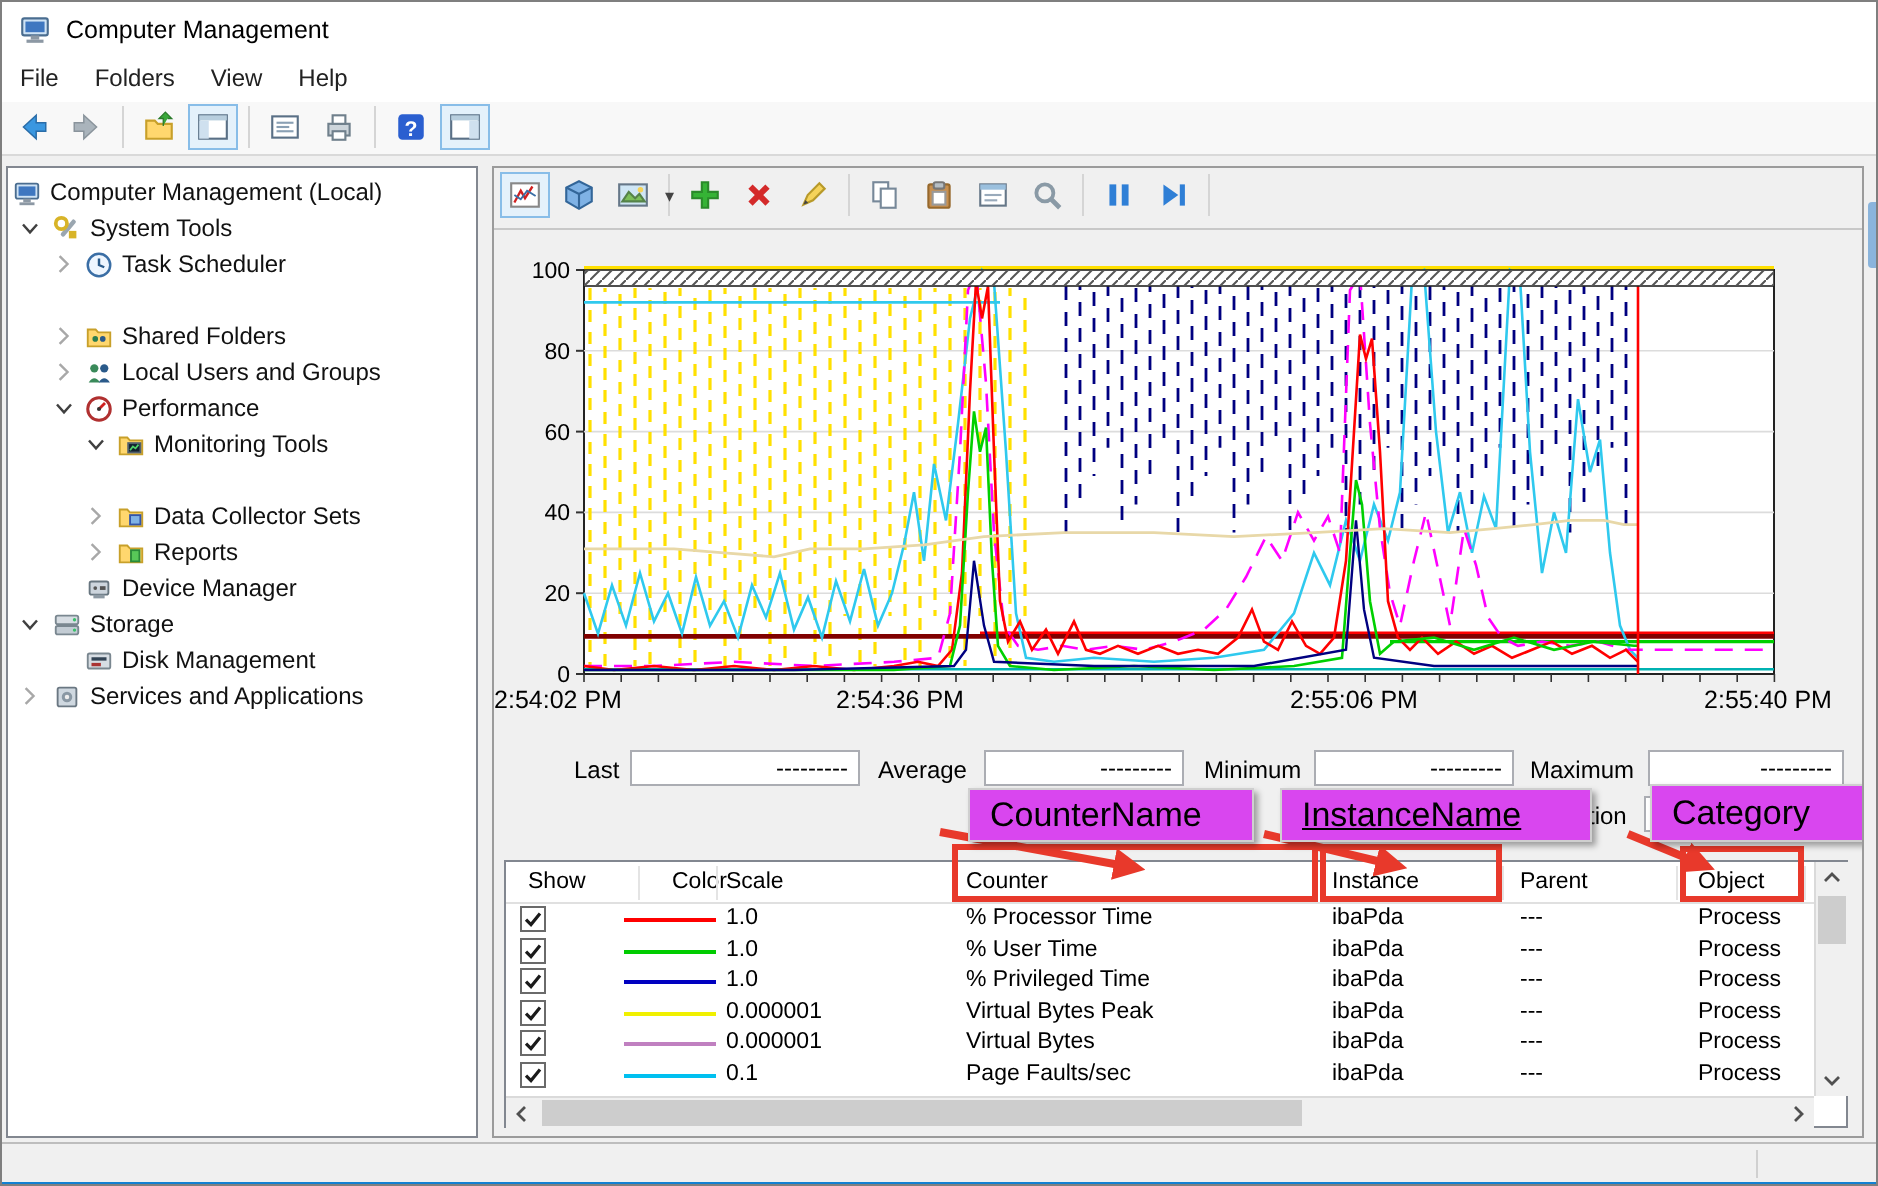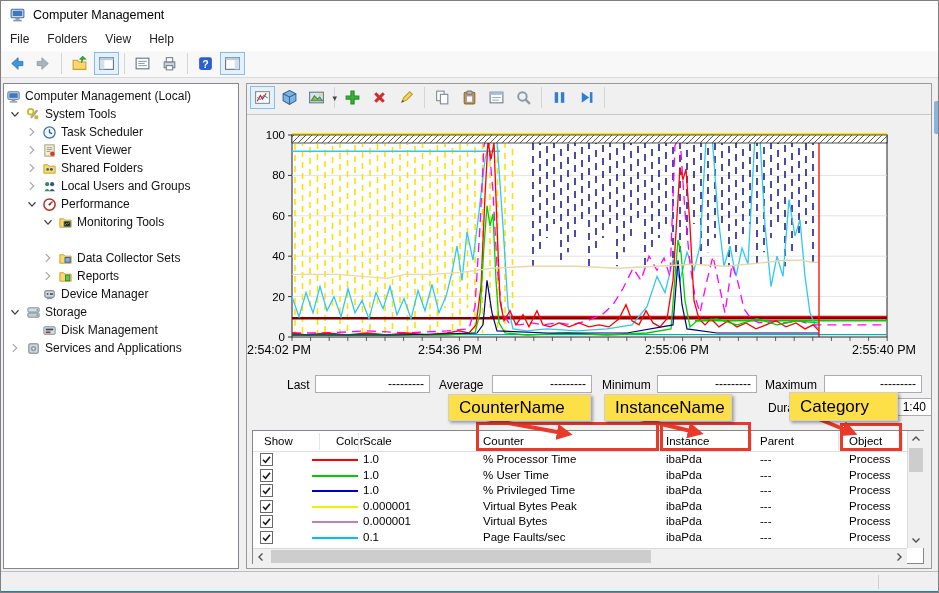--- a/index.html
+++ b/index.html
@@ -28,21 +28,21 @@
   #rightpane{position:absolute;left:245px;top:82px;width:686px;height:486px;background:#f0f0f0;border:1px solid #9b9b9b;overflow:hidden;}
   #pmtb{position:absolute;left:2px;top:2px;width:680px;height:26px;}
   #pmtb-line{position:absolute;left:0;top:30px;width:686px;height:1px;background:#c8c8c8;}
   #chart{position:absolute;left:0;top:32px;width:686px;height:260px;}
   
   .stat-label{position:absolute;top:294px;font-size:12px;color:#000;}
   .stat-box{position:absolute;top:291px;height:18px;background:#fff;border:1px solid #abadb3;font-size:12px;color:#000;text-align:right;padding:1px 5px 0 0;}
   #dur-label{position:absolute;left:521px;top:317px;font-size:12px;color:#000;z-index:3;}
   #dur-box{position:absolute;left:575px;top:314px;width:110px;height:18px;background:#fff;border:1px solid #abadb3;font-size:12px;text-align:right;padding:1px 5px 0 0;z-index:3;}
   
-  .callout{position:absolute;background:#fde047;border:1px solid #cfcfcf;box-shadow:2px 2px 3px rgba(0,0,0,0.35);font-size:17px;color:#000;display:flex;align-items:center;padding:0 10px;z-index:7;}
+  .callout{position:absolute;background:#d946ef;border:1px solid #cfcfcf;box-shadow:2px 2px 3px rgba(0,0,0,0.35);font-size:17px;color:#000;display:flex;align-items:center;padding:0 10px;z-index:7;margin-left:36px;}
   .redrect{position:absolute;border:3px solid #e8392b;z-index:6;}
   #arrows{position:absolute;left:150px;top:300px;width:537px;height:70px;z-index:5;pointer-events:none;}
   
   #ctable{position:absolute;left:5px;top:346px;width:672px;height:134px;background:#fff;border:1px solid #828790;font-size:11.5px;}
   #thead{position:absolute;left:0;top:0;width:654px;height:21px;border-bottom:1px solid #e0e0e0;}
   .th{position:absolute;top:4px;color:#000;}
   .th-sep{position:absolute;top:2px;width:1px;height:17px;background:#e4e4e4;}
   .trow{position:absolute;left:0;width:654px;height:15.5px;}
   .td{position:absolute;top:1px;color:#000;white-space:nowrap;}
   .cbx{position:absolute;left:7px;top:1px;width:13px;height:13px;}
@@ -134,35 +134,20 @@
       <div class="tree-row" style="top: 39px;">
         <span class="tree-exp" style="left:21px"><svg viewBox="0 0 16 16">
             <path d="M5.5 3.5 L10 8 L5.5 12.5" stroke="#a8a8a8" stroke-width="1.4" fill="none"></path>
           </svg></span>
         <span class="tree-inner" style="left:36px">
           <svg viewBox="0 0 16 16" class="">
             <circle cx="8" cy="8" r="6" fill="#eef6ff" stroke="#3a6ea5" stroke-width="1.3"></circle>
             <path d="M8 4.5 V8 L10.8 9.2" stroke="#2a5a8a" stroke-width="1.3" fill="none"></path>
           </svg>
           <span class="tree-label">Task Scheduler</span>
-        </span>
-      </div>
-      <div class="tree-row" style="top: 57px;">
-        <span class="tree-exp" style="left:21px"><svg viewBox="0 0 16 16">
-            <path d="M5.5 3.5 L10 8 L5.5 12.5" stroke="#a8a8a8" stroke-width="1.4" fill="none"></path>
-          </svg></span>
-        <span class="tree-inner" style="left:36px">
-          <svg viewBox="0 0 16 16" class="">
-            <rect x="3" y="2" width="10" height="12" fill="#f5efd8" stroke="#a89868"></rect>
-            <line x1="5" y1="5" x2="11" y2="5" stroke="#999"></line>
-            <line x1="5" y1="7" x2="11" y2="7" stroke="#999"></line>
-            <line x1="5" y1="9" x2="9" y2="9" stroke="#999"></line>
-            <circle cx="11" cy="11.5" r="2.4" fill="#d23b2e"></circle>
-          </svg>
-          <span class="tree-label">Event Viewer</span>
         </span>
       </div>
       <div class="tree-row" style="top: 75px;">
         <span class="tree-exp" style="left:21px"><svg viewBox="0 0 16 16">
             <path d="M5.5 3.5 L10 8 L5.5 12.5" stroke="#a8a8a8" stroke-width="1.4" fill="none"></path>
           </svg></span>
         <span class="tree-inner" style="left:36px">
           <svg viewBox="0 0 16 16" class="">
             <path d="M2 4 L6.2 4 L7.6 5.5 L14 5.5 L14 13 L2 13 Z" fill="#ffd76e" stroke="#c8a02a"></path>
             <circle cx="6" cy="9" r="1.5" fill="#2a7d4f"></circle>
@@ -485,21 +470,21 @@
         <div class="stat-box" style="left: 410px; width: 100px;">---------</div>
         <span class="stat-label" style="left: 518px;">Maximum</span>
         <div class="stat-box" style="left: 577px; width: 98px;">---------</div>
       </div>
     <span id="dur-label">Duration</span>
     <div id="dur-box">1:40</div>
 
     <div class="callout" style="left:201px;top:310px;width:143px;height:27px;">
         <span>CounterName</span>
       </div>
-    <div class="callout" style="left:357px;top:310px;width:128px;height:27px;">
+    <div class="callout" style="left:357px;top:310px;width:156px;height:27px;text-decoration:underline;">
         <span>InstanceName</span>
       </div>
     <div class="callout" style="left:542px;top:308px;width:109px;height:29px;">
         <span>Category</span>
       </div>
     <div class="redrect" style="left:229px;top:338px;width:183px;height:29px;"></div>
     <div class="redrect" style="left:413px;top:338px;width:91px;height:29px;"></div>
     <div class="redrect" style="left:593px;top:339px;width:62px;height:28px;"></div>
     <svg id="arrows" viewBox="0 0 537 70">
       <defs>

